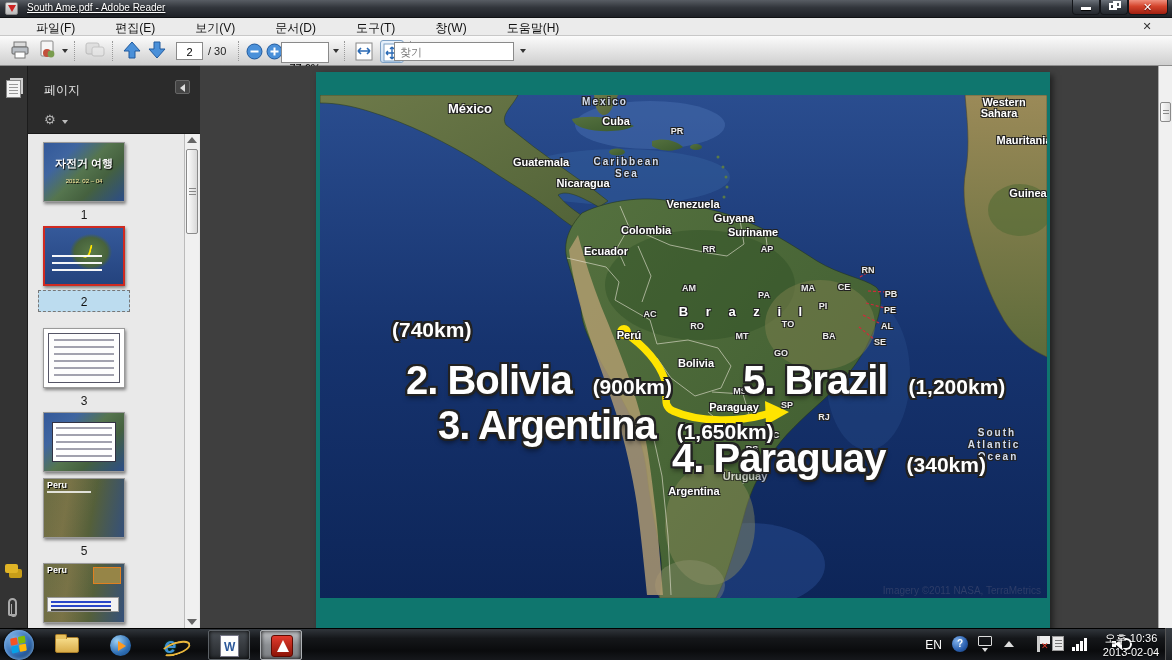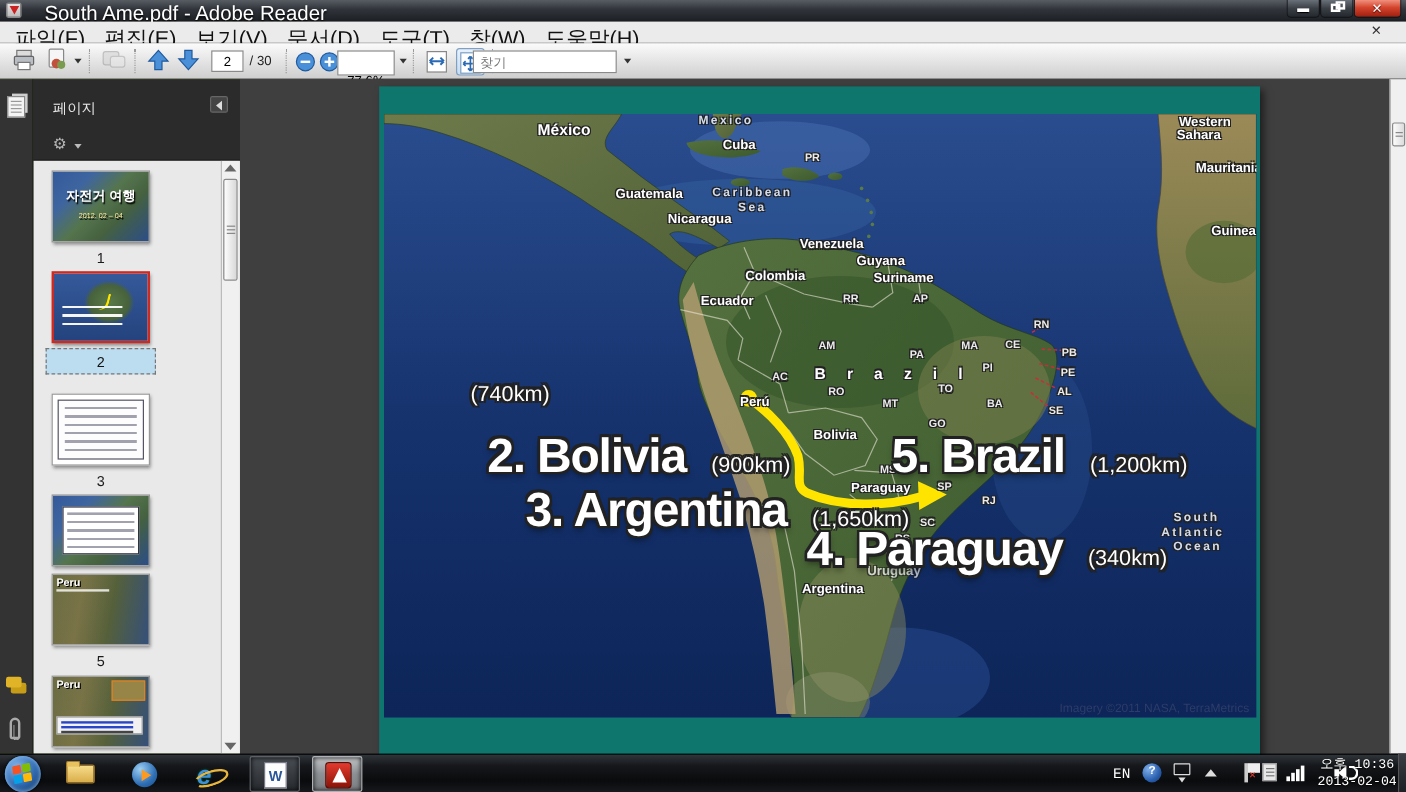--- a/index.html
+++ b/index.html
@@ -5,34 +5,34 @@
   * { margin:0; padding:0; box-sizing:border-box; }
   html,body { width:1172px; height:660px; overflow:hidden; background:#000; }
   body { font-family:"Liberation Sans","DejaVu Sans",sans-serif; }
   .screen { position:absolute; left:0; top:0; width:1172px; height:660px; background:#404040; overflow:hidden; }
 
   
   .titlebar { position:absolute; left:0; top:0; width:1172px; height:18px;
     background:linear-gradient(#585d64,#31353b 45%,#1e2126); border-bottom:1px solid #101214; }
   .title-ico { position:absolute; left:5px; top:2px; width:13px; height:13px; background:linear-gradient(#e5e5e5,#bbb); border:1px solid #888; border-radius:2px; }
   .title-ico::after { content:""; position:absolute; left:2px; top:2px; border-left:4px solid transparent; border-right:4px solid transparent; border-top:7px solid #c22; }
-  .title-text { position:absolute; left:37px; top:2px; color:#fff; font-size:17px; text-shadow:0 1px 2px #000; }
+  .title-text { position:absolute; left:27px; top:2px; color:#fff; font-size:10px; text-shadow:0 1px 2px #000;text-decoration:underline; }
   .winbtn { position:absolute; top:0; height:15px; border:1px solid #14161a; border-top:none; border-radius:0 0 4px 4px;
     background:linear-gradient(#6a7078,#3a3f46 50%,#24282e); color:#fff; text-align:center; }
   .winbtn .bar { position:absolute; left:8px; bottom:4px; width:10px; height:3px; background:#fff; box-shadow:0 1px 1px #000; }
   .winbtn .sq { position:absolute; left:8px; top:3px; width:8px; height:7px; border:2px solid #fff; }
   .winbtn .sq2 { position:absolute; left:12px; top:1px; width:8px; height:7px; border:2px solid #fff; background:#555a60; }
   .btn-min { left:1072px; width:28px; }
   .btn-restore { left:1100px; width:28px; }
   .btn-close { left:1128px; width:40px; background:linear-gradient(#f0907e,#d4442c 45%,#a01f10); }
   .btn-close .x { position:absolute; left:14px; top:1px; font-size:11px; font-weight:bold; color:#fff; text-shadow:0 1px 1px #400; }
 
   
   .menubar { position:absolute; left:0; top:18px; width:1172px; height:18px; background:#ebebeb; border-bottom:1px solid #c8c8c8; }
-  .menu-item { display:inline-block; padding:2px 8px; font-size:18px; color:#111; cursor:default; }
+  .menu-item { display:inline-block; padding:2px 8px; font-size:12px; color:#111; cursor:default;margin-left:24px; }
   .menu-close { position:absolute; right:18px; top:1px; width:14px; height:14px; font-size:11px; color:#333; text-align:center; line-height:14px; }
 
   
   .toolbar { position:absolute; left:0; top:36px; width:1172px; height:30px;
     background:linear-gradient(#fbfbfb,#e3e3e3 55%,#cfcfcf); border-bottom:1px solid #8e8e8e; }
   .tsep { position:absolute; top:5px; width:0; height:20px; border-left:1px dotted #9a9a9a; }
   .tbtn { position:absolute; top:4px; height:22px; }
   .caret { width:0; height:0; border-left:3px solid transparent; border-right:3px solid transparent; border-top:4px solid #333; display:inline-block; }
   .pagebox { position:absolute; left:176px; top:6px; width:27px; height:18px; background:#fff; border:1px solid #8a8a8a; font-size:11px; text-align:center; padding-top:2px; }
   .pagecount { position:absolute; left:208px; top:9px; font-size:11px; color:#222; }
@@ -101,21 +101,21 @@
   .lb-country { font-size:11px;padding-left:16px; }
   .lb-country-lg { font-size:13px; }
   .lb-state { font-size:9px; color:#ececec; }
   .lb-sea { font-size:10px; color:#d4ddee; letter-spacing:2px; }
   .lb-brazil { font-size:13px; letter-spacing:7px; }
   .lb-faint { opacity:.7; }
   .attribution { position:absolute; right:6px; bottom:2px; font-size:10px; color:#2e3d68; }
   .ov-row { position:absolute; display:flex; align-items:baseline; gap:9px; white-space:nowrap; }
   .ov-name { font-size:40px; font-weight:bold; color:#fff; letter-spacing:-1px;
     text-shadow:-2px -2px 0 #222,2px -2px 0 #222,-2px 2px 0 #222,2px 2px 0 #222,0 -2px 0 #222,0 2px 0 #222,-2px 0 0 #222,2px 0 0 #222,0 4px 5px rgba(0,0,0,.5); }
-  .ov-dist { font-size:18px; font-weight:normal; color:#fff;
+  .ov-dist { font-size:21px; font-weight:bold; color:#fff;
     text-shadow:-2px -2px 0 #222,2px -2px 0 #222,-2px 2px 0 #222,2px 2px 0 #222,0 -2px 0 #222,0 2px 0 #222,-2px 0 0 #222,2px 0 0 #222;padding-left:12px; }
 
   
   .taskbar { position:absolute; left:0; top:628px; width:1172px; height:32px;
     background:linear-gradient(#30353b,#15171a 30%,#0a0b0d 70%,#16181c); border-top:1px solid #000; }
   .start-orb { position:absolute; left:4px; top:1px; width:30px; height:30px; border-radius:50%;
     background:radial-gradient(circle at 10px 9px,#7fb3e8,#2d66ad 55%,#123156 90%); box-shadow:inset 0 0 4px #9cf, 0 0 3px #000; }
   .flag { position:absolute; left:7px; top:7px; width:16px; height:16px; transform:rotate(-8deg) skewY(-4deg); }
   .flag i { position:absolute; width:7px; height:7px; border-radius:1px; }
   .flag .f1 { left:0; top:0; background:#f35325; } .flag .f2 { left:8px; top:0; background:#81bc06; }
@@ -126,21 +126,21 @@
   .folder-ico { position:absolute; left:9px; top:7px; width:24px; height:16px; background:linear-gradient(#f7dd8b,#d9ad4a); border:1px solid #a97d28; border-radius:2px; }
   .folder-ico::before { content:""; position:absolute; left:-1px; top:-4px; width:10px; height:4px; background:#e8c25f; border:1px solid #a97d28; border-bottom:none; border-radius:2px 2px 0 0; }
   .wmp-ico { position:absolute; left:10px; top:5px; width:21px; height:21px; border-radius:50%; background:radial-gradient(circle at 7px 6px,#9cd0f5,#2f6fb5 60%,#174a85); }
   .wmp-ico::after { content:""; position:absolute; left:8px; top:6px; border-top:5px solid transparent; border-bottom:5px solid transparent; border-left:8px solid #ff9a20; }
   .ie-ico { position:absolute; left:10px; top:3px; font-size:22px; font-weight:bold; font-style:italic; color:#3f8fd6; text-shadow:0 0 2px #063; }
   .ie-ico::after { content:""; position:absolute; left:-3px; top:9px; width:26px; height:9px; border:2px solid #e8b63c; border-left-color:transparent; border-radius:50%; transform:rotate(-18deg); }
   .word-ico { position:absolute; left:11px; top:4px; width:19px; height:22px; background:#fdfdfd; border:1px solid #778; }
   .word-ico span { position:absolute; left:3px; top:4px; font-size:12px; font-weight:bold; color:#2b579a; }
   .pdf-ico { position:absolute; left:10px; top:4px; width:22px; height:22px; border-radius:3px; background:linear-gradient(#e23b2e,#8e1407); border:1px solid #5e0a02; }
   .pdf-ico::after { content:""; position:absolute; left:5px; top:4px; border-left:6px solid transparent; border-right:6px solid transparent; border-bottom:12px solid #fff; }
-  .tray { position:absolute; right:8px; top:0; height:32px;font-family:Liberation Mono, monospace; }
+  .tray { position:absolute; right:8px; top:0; height:32px; }
   .tray-en { position:absolute; right:222px; top:9px; color:#fff; font-size:12px; }
   .tray-help { position:absolute; right:196px; top:7px; width:16px; height:16px; border-radius:50%; background:radial-gradient(circle at 5px 5px,#7fb0ея,#2a5fae 60%,#14366b); background:radial-gradient(circle at 5px 5px,#7fb0ea,#2a5fae 60%,#14366b); color:#fff; font-size:10px; font-weight:bold; text-align:center; line-height:16px; }
   .tray-kbd { position:absolute; right:172px; top:7px; width:14px; height:10px; border:1px solid #ddd; border-radius:1px; }
   .tray-kbd::after { content:""; position:absolute; left:3px; top:11px; border-left:3px solid transparent; border-right:3px solid transparent; border-top:4px solid #ddd; }
   .tray-up { position:absolute; right:150px; top:12px; border-left:5px solid transparent; border-right:5px solid transparent; border-bottom:6px solid #ddd; }
   .tray-flag { position:absolute; right:124px; top:7px; width:3px; height:16px; background:#ccc; }
   .tray-flag::before { content:""; position:absolute; left:3px; top:0; width:10px; height:8px; background:#eee; }
   .tray-flag::after { content:"✕"; position:absolute; left:4px; top:5px; font-size:9px; color:#e03a2a; font-weight:bold; }
   .tray-doc { position:absolute; right:100px; top:7px; width:12px; height:15px; background:#e8e8e8; border:1px solid #999; }
   .tray-doc i { position:absolute; left:2px; top:3px; width:7px; height:1px; background:#777; box-shadow:0 3px 0 #777, 0 6px 0 #777; }

